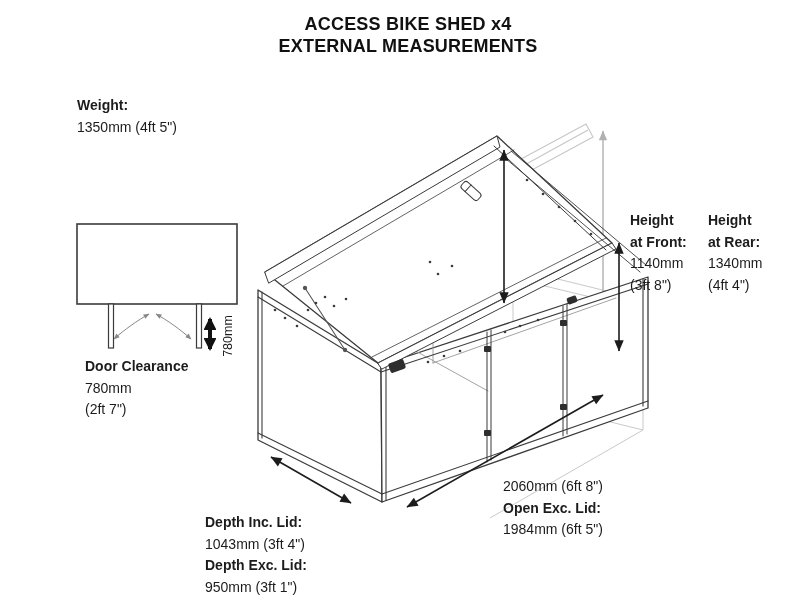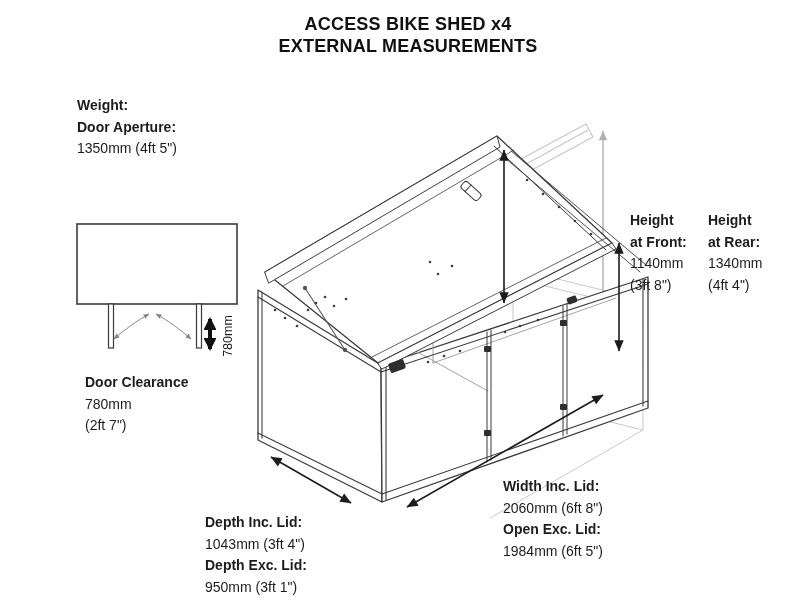--- a/index.html
+++ b/index.html
@@ -151,52 +151,50 @@
     </g>
   </svg>
 
   <div class="title">
     <div>ACCESS BIKE SHED x4</div>
     <div>EXTERNAL MEASUREMENTS</div>
   </div>
 
   <div class="label" style="left:77px;top:95px;">
     <div><b>Weight:</b></div>
-    <div><b>Door Aperture:</b></div>
     <div>1350mm (4ft 5")</div>
   </div>
 
 
   <div class="label" style="left:630px;top:210px;">
     <div><b>Height</b></div>
     <div><b>at Front:</b></div>
     <div>1140mm</div>
     <div>(3ft 8")</div>
   </div>
 
   <div class="label" style="left:708px;top:210px;">
     <div><b>Height</b></div>
     <div><b>at Rear:</b></div>
     <div>1340mm</div>
     <div>(4ft 4")</div>
   </div>
 
-  <div class="label" style="left:85px;top:372px;">
+  <div class="label" style="left:85px;top:356px;">
     <div><b>Door Clearance</b></div>
     <div>780mm</div>
     <div>(2ft 7")</div>
   </div>
 
   <div class="label" style="left:205px;top:512px;">
     <div><b>Depth Inc. Lid:</b></div>
     <div>1043mm (3ft 4")</div>
     <div><b>Depth Exc. Lid:</b></div>
     <div>950mm (3ft 1")</div>
   </div>
 
   <div class="label" style="left:503px;top:476px;">
-    <div><b>Width Inc. Lid:</b></div>
     <div>2060mm (6ft 8")</div>
     <div><b>Open Exc. Lid:</b></div>
     <div>1984mm (6ft 5")</div>
   </div>
 
 </div>
 
 </body></html>

